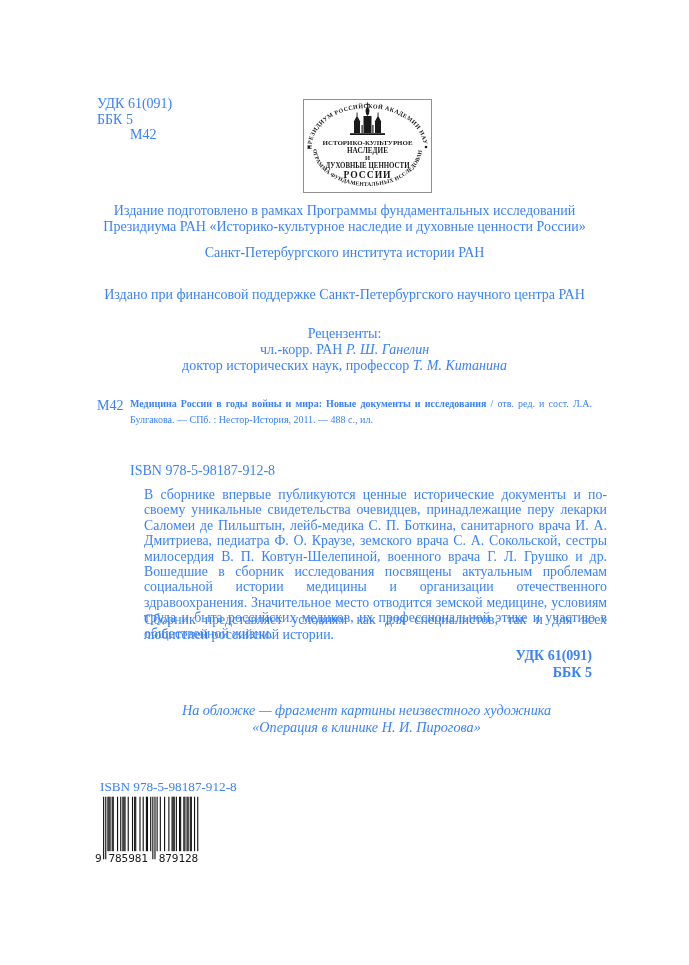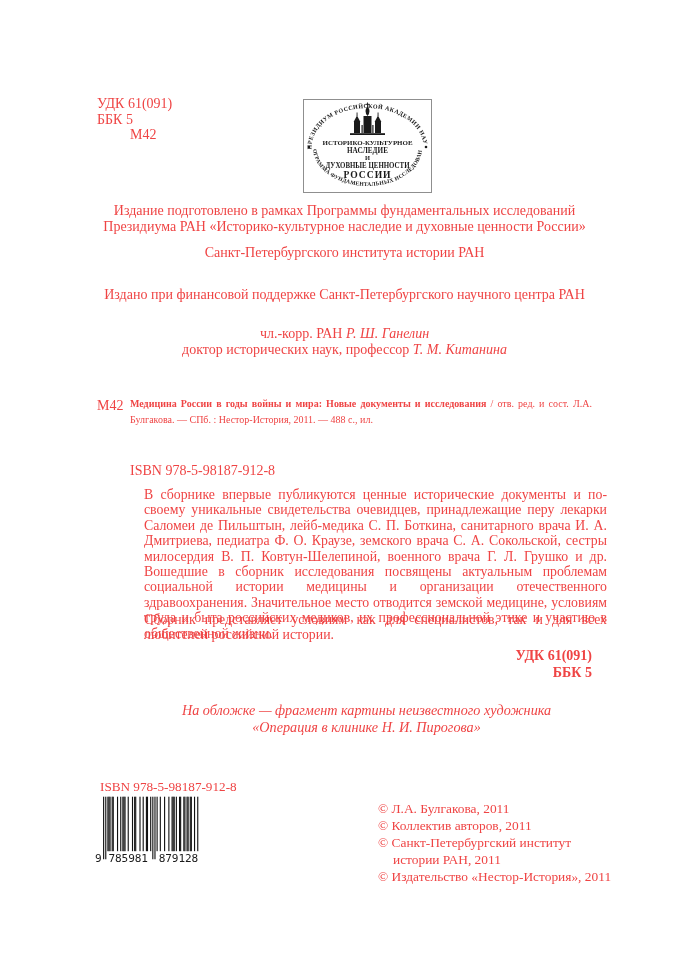--- a/index.html
+++ b/index.html
@@ -1,18 +1,18 @@
 <!DOCTYPE html>
 <html lang="ru"><head>
 <meta charset="utf-8">
 <style>
   html,body{margin:0;padding:0;background:#fff;}
   .page{
     position:relative;width:689px;height:965px;background:#ffffff;overflow:hidden;
-    font-family:"Liberation Serif","DejaVu Serif",serif;color:#ef4444;
+    font-family:"Liberation Serif","DejaVu Serif",serif;color:#3b82f6;
   }
   .abs{position:absolute;}
   .codes-top{left:97px;top:96px;font-size:14px;line-height:15.5px;}
   .codes-top .m42-line{padding-left:33px;}
   .stamp-box{left:303px;top:99px;width:129px;height:94px;border:1px solid #8f8f8f;box-sizing:border-box;background:#fff;}
   .centered{left:0;width:689px;text-align:center;font-size:14px;line-height:16px;}
   .program-note{top:203px;}
   .approval-note{top:245px;}
   .funding-note{top:287px;}
   .reviewers{top:326px;}
@@ -87,20 +87,21 @@
     <div>Президиума РАН «Историко-культурное наследие и духовные ценности России»</div>
   </div>
 
   <div class="abs centered approval-note">
     <div>Санкт-Петербургского института истории РАН</div>
   </div>
 
   <div class="abs centered funding-note">Издано при финансовой поддержке Санкт-Петербургского научного центра РАН</div>
 
   <div class="abs centered reviewers">
+    <div>Рецензенты:</div>
     <div><span>чл.-корр. РАН </span><i>Р. Ш. Ганелин</i></div>
     <div><span>доктор исторических наук, профессор </span><i>Т. М. Китанина</i></div>
   </div>
 
   <div class="abs biblio-label">М42</div>
   <div class="abs biblio"><b>Медицина России в годы войны и мира: Новые документы и иссле­дования</b><span> / отв. ред. и сост. Л.А. Булгакова. — СПб. : Нестор-История, 2011. — 488 с., ил.</span></div>
 
   <div class="abs isbn-line">ISBN 978-5-98187-912-8</div>
 
   <div class="abs annot annot-1">В сборнике впервые публикуются ценные исторические документы и по-своему уни­кальные свидетельства очевидцев, принадлежащие перу лекарки Саломеи де Пильштын, лейб-медика С. П. Боткина, санитарного врача И. А. Дмитриева, педиатра Ф. О. Краузе, земского врача С. А. Сокольской, сестры милосердия В. П. Ковтун-Шелепиной, военного врача Г. Л. Грушко и др. Вошедшие в сборник исследования посвящены актуальным про­блемам социальной истории медицины и организации отечественного здравоохранения. Значительное место отводится земской медицине, условиям труда и быта российских медиков, их профессиональной этике и участию в общественной жизни.</div>
@@ -159,21 +160,14 @@
         <rect x="93.86" y="0" width="1.11" height="54" fill="#111"></rect>
         <rect x="94.92" y="0" width="1.11" height="54" fill="#111"></rect>
         <rect x="98.10" y="0" width="1.11" height="54" fill="#111"></rect>
         <rect x="101.28" y="0" width="1.11" height="54" fill="#111"></rect>
         <text x="6.5" y="64.5" font-size="11" font-family="DejaVu Sans Mono, monospace" text-anchor="end">9</text>
         <text x="32.91" y="64.5" font-size="11" font-family="DejaVu Sans Mono, monospace" text-anchor="middle" textLength="39" lengthAdjust="spacing">785981</text>
         <text x="82.73" y="64.5" font-size="11" font-family="DejaVu Sans Mono, monospace" text-anchor="middle" textLength="39" lengthAdjust="spacing">879128</text>
       </svg>
   </div>
 
-  <div class="abs copyrights">
-      <div class="copy-line">© Л.А. Булгакова, 2011</div>
-      <div class="copy-line">© Коллектив авторов, 2011</div>
-      <div class="copy-line">© Санкт-Петербургский институт</div>
-      <div class="copy-line indent">истории РАН, 2011</div>
-      <div class="copy-line">© Издательство «Нестор-История», 2011</div>
-    </div>
 
 </div>
 
 </body></html>

